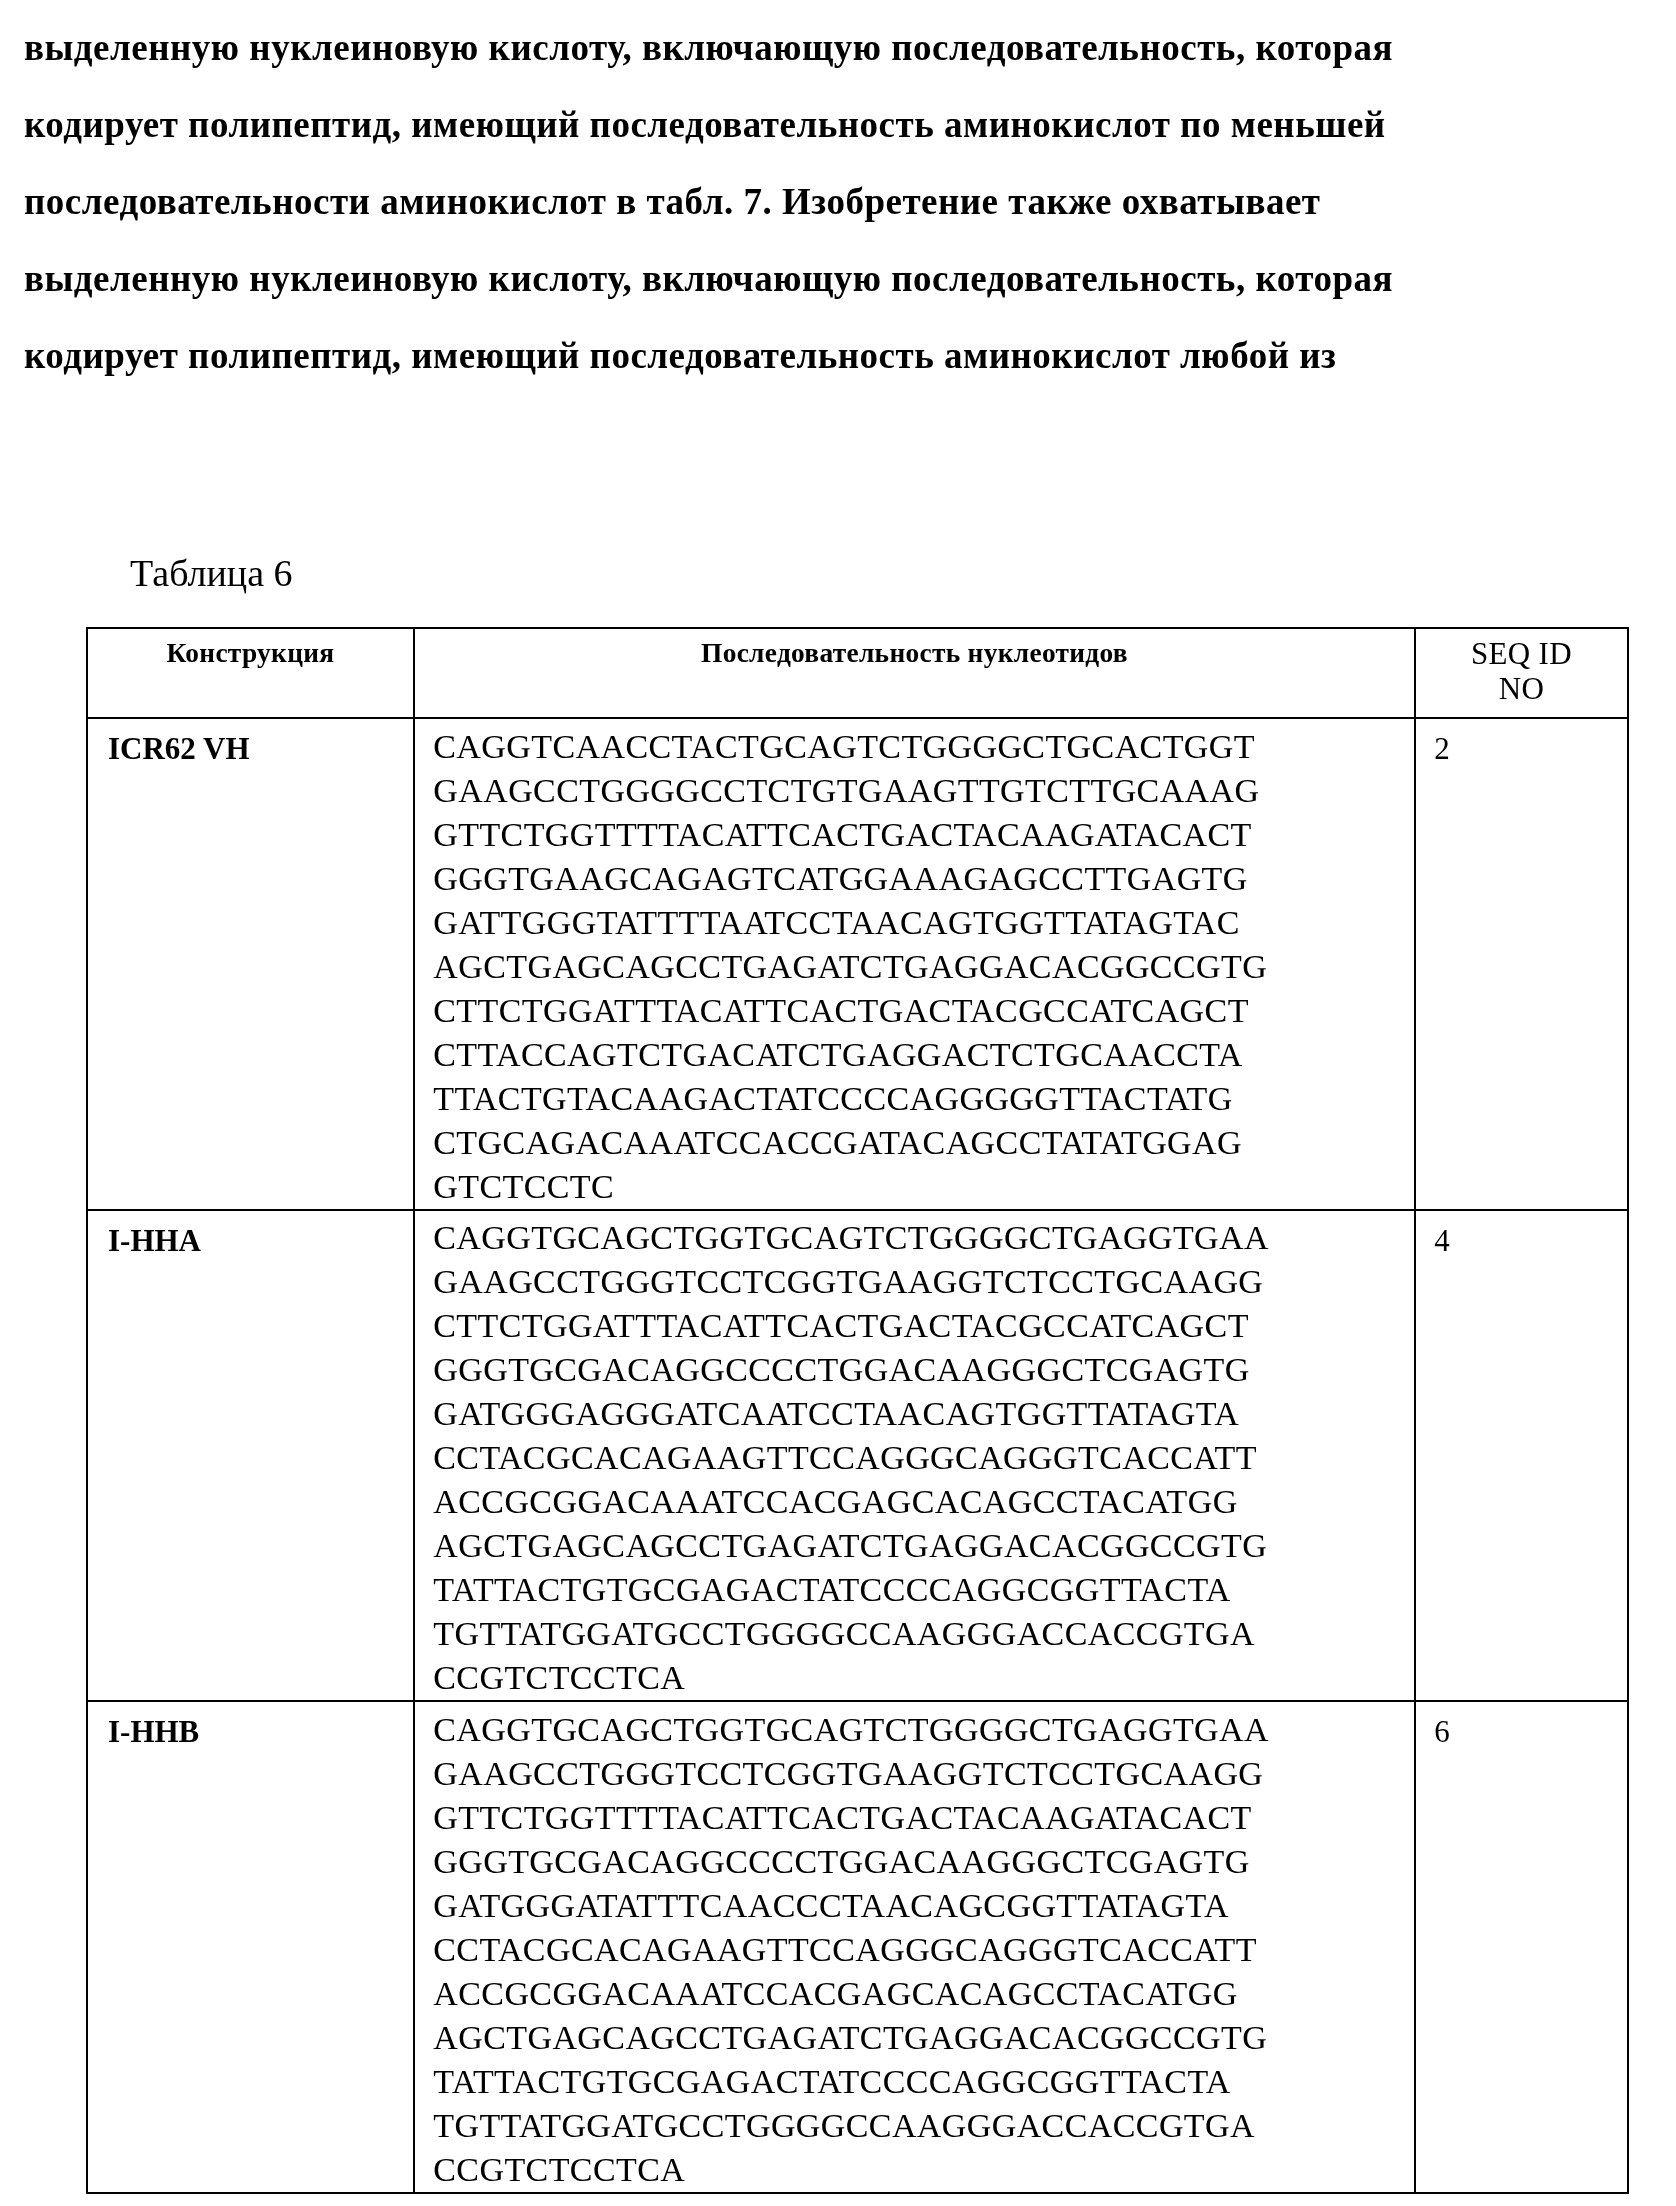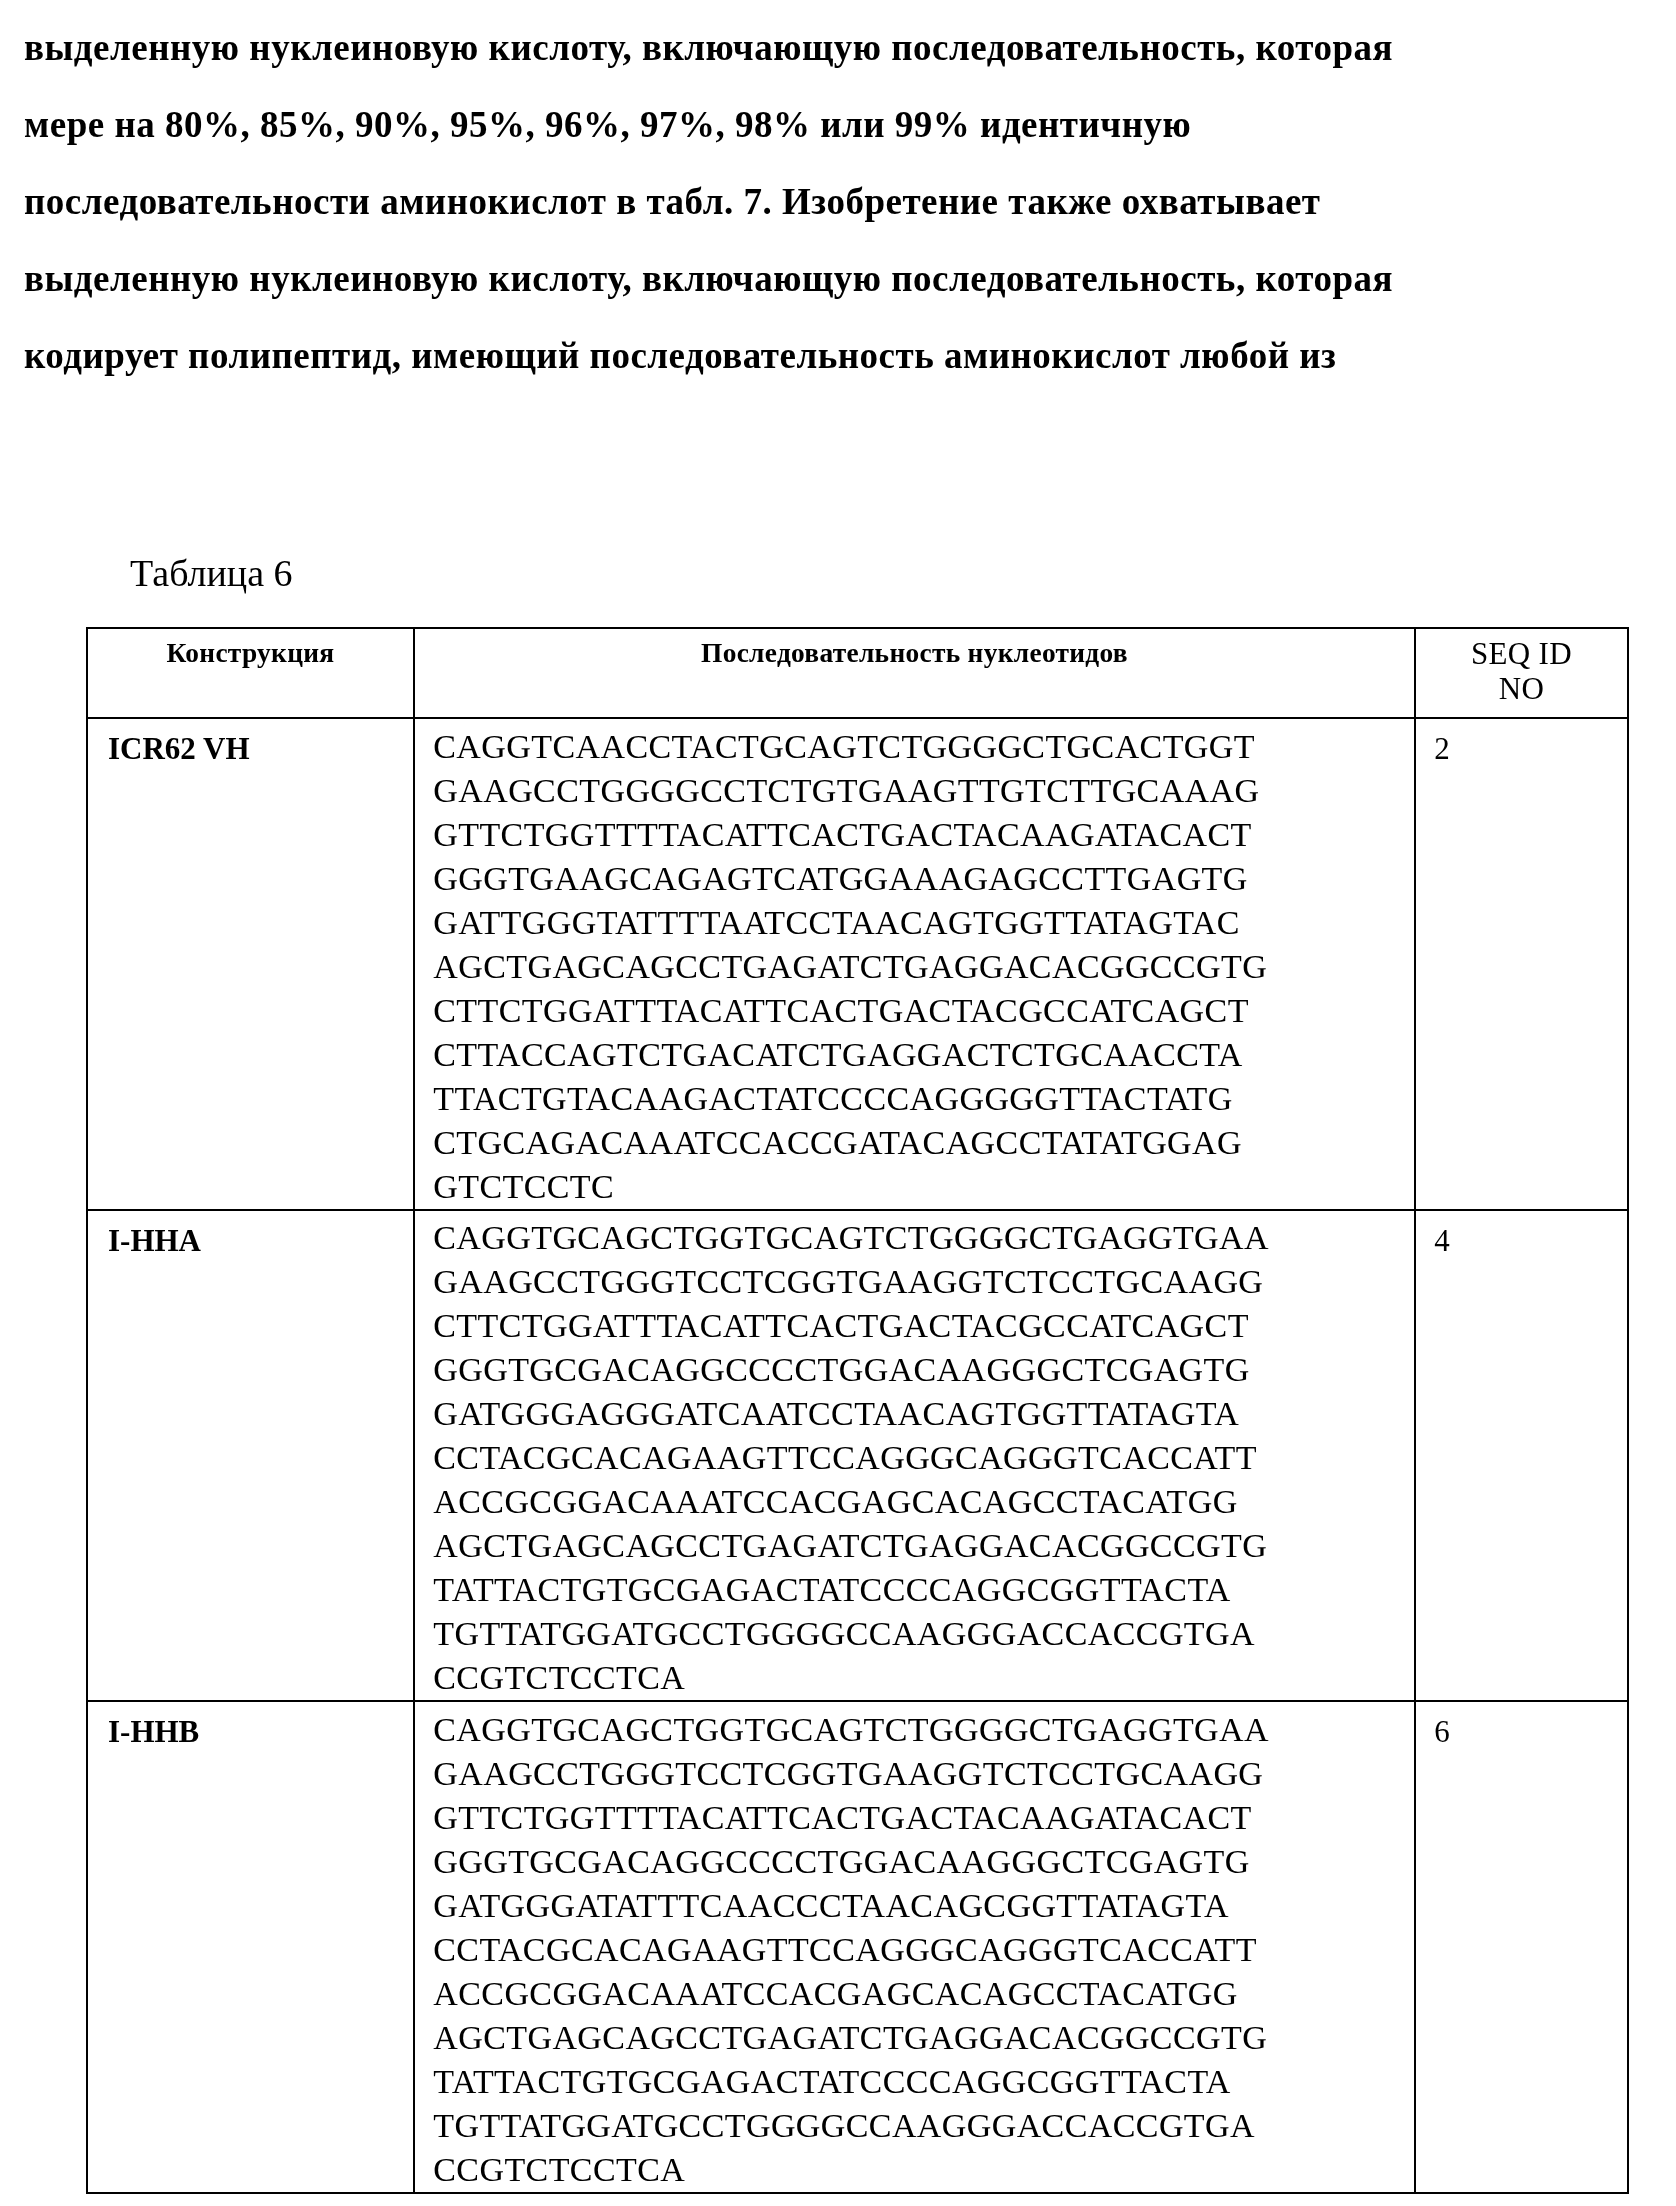--- a/index.html
+++ b/index.html
@@ -95,21 +95,21 @@
     font-size: 31px;
     line-height: 37px;
     padding: 11px 0 0 18.3px !important;
   }
 </style>
 </head>
 <body>
 
 <div class="para">
   <span class="para-line">выделенную нуклеиновую кислоту, включающую последовательность, которая</span>
-  <span class="para-line">мере на 80%, 85%, 90%, 95%, 96%, 97%, 98% или 99% идентичную</span>
+  <span class="para-line">кодирует полипептид, имеющий последовательность аминокислот по меньшей</span>
   <span class="para-line">последовательности аминокислот в табл. 7. Изобретение также охватывает</span>
   <span class="para-line">выделенную нуклеиновую кислоту, включающую последовательность, которая</span>
   <span class="para-line">кодирует полипептид, имеющий последовательность аминокислот любой из</span>
 </div>
 
 <div class="caption">Таблица 6</div>
 
 <table class="seq-table">
   <colgroup>
     <col class="c1">

